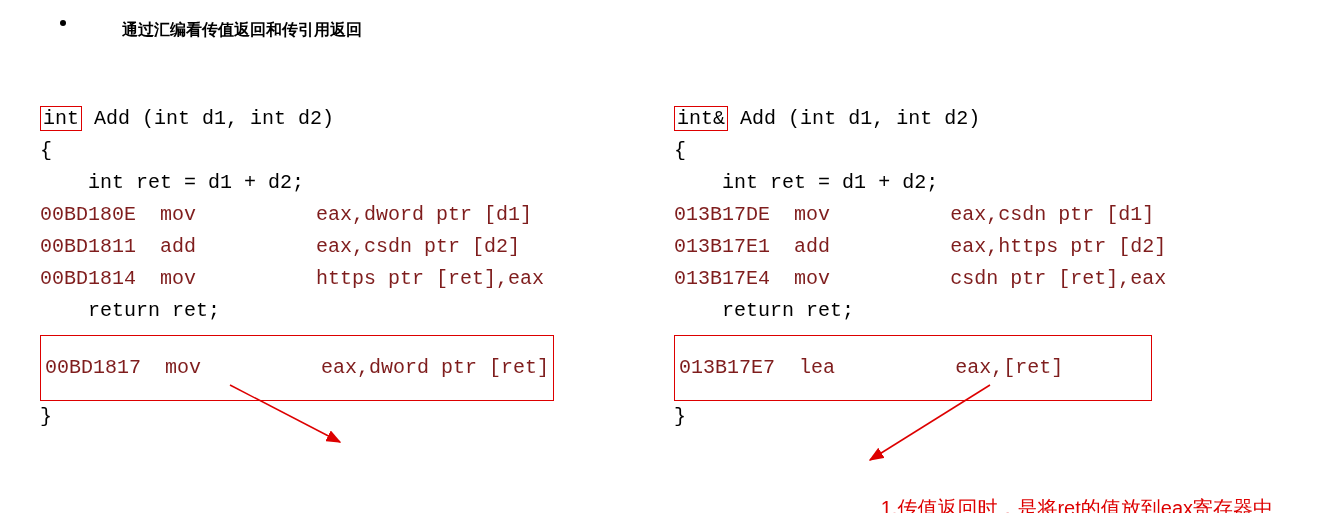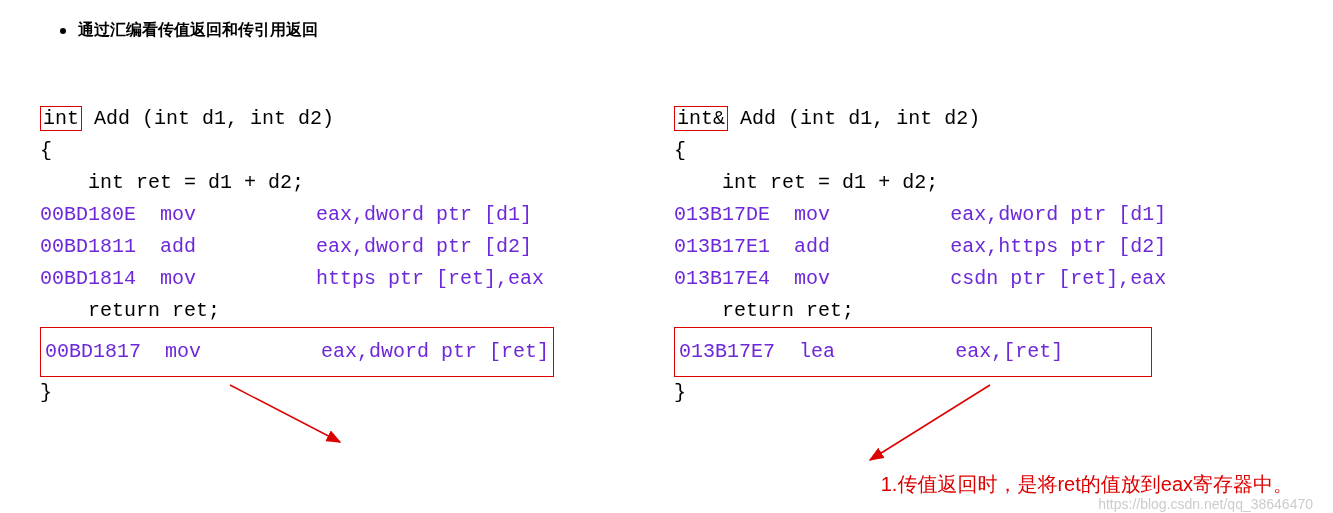--- a/index.html
+++ b/index.html
@@ -8,23 +8,24 @@
     font-family: "Microsoft YaHei", Arial, sans-serif;
     font-size: 16px;
     color: #000;
     background: #fff;
     width: 1333px;
     box-sizing: border-box;
     position: relative;
   }
   .bullet-row {
     display: flex;
-    align-items: center;
+    align-items: flex-start;
     margin-bottom: 30px;
     margin-left: 20px;
+    gap: 44px;
   }
   .bullet-dot {
     width: 6px;
     height: 6px;
     background: #000;
     border-radius: 50%;
     margin-right: 12px;
   }
   .bullet-text { font-weight: bold; }
   .panels {
@@ -37,26 +38,26 @@
     line-height: 1.6;
     white-space: pre;
     position: relative;
   }
   .redbox {
     border: 1px solid #d00;
     padding: 0 2px;
     box-sizing: border-box;
   }
   .code-black { color: #000; }
-  .code-gray { color: #6d28d9; }
+  .code-gray { color: #7f1d1d; margin-top: 8px; }
   .return-highlight {
     border: 1px solid #d00;
     display: inline-block;
     box-sizing: border-box;
-    padding: 8px 4px;
+    padding: 16px 4px;
   }
   .annotations {
     color: #d00;
     font-family: "Microsoft YaHei", Arial, sans-serif;
     font-size: 20px;
     text-align: right;
     margin-top: 30px;
     position: relative;
   }
   .watermark {
@@ -82,32 +83,32 @@
   <span class="bullet-text">通过汇编看传值返回和传引用返回</span>
 </div>
 
 <div class="panels">
 
   <div class="panel">
 <span class="code-black"><span class="redbox">int</span><span> Add (int d1, int d2)</span></span>
 <span class="code-black">{</span>
 <span class="code-black">    int ret = d1 + d2;</span>
 <span class="code-gray">00BD180E  mov          eax,dword ptr [d1]</span>
-<span class="code-gray">00BD1811  add          eax,dword ptr [d2]</span>
+<span class="code-gray">00BD1811  add          eax,csdn ptr [d2]</span>
 <span class="code-gray">00BD1814  mov          https ptr [ret],eax</span>
 <span class="code-black">    return ret;</span>
 <span class="return-highlight code-gray">00BD1817  mov          eax,dword ptr [ret]</span>
 <span class="code-black">}</span>
   </div>
 
   <div class="panel">
 <span class="code-black"><span class="redbox">int&amp;</span><span> Add (int d1, int d2)</span></span>
 <span class="code-black">{</span>
 <span class="code-black">    int ret = d1 + d2;</span>
-<span class="code-gray">013B17DE  mov          eax,dword ptr [d1]</span>
+<span class="code-gray">013B17DE  mov          eax,csdn ptr [d1]</span>
 <span class="code-gray">013B17E1  add          eax,https ptr [d2]</span>
 <span class="code-gray">013B17E4  mov          csdn ptr [ret],eax</span>
 <span class="code-black">    return ret;</span>
 <span class="return-highlight code-gray">013B17E7  lea          eax,[ret]       </span>
 <span class="code-black">}</span>
   </div>
 
 </div>
 
 <div class="annotations">

